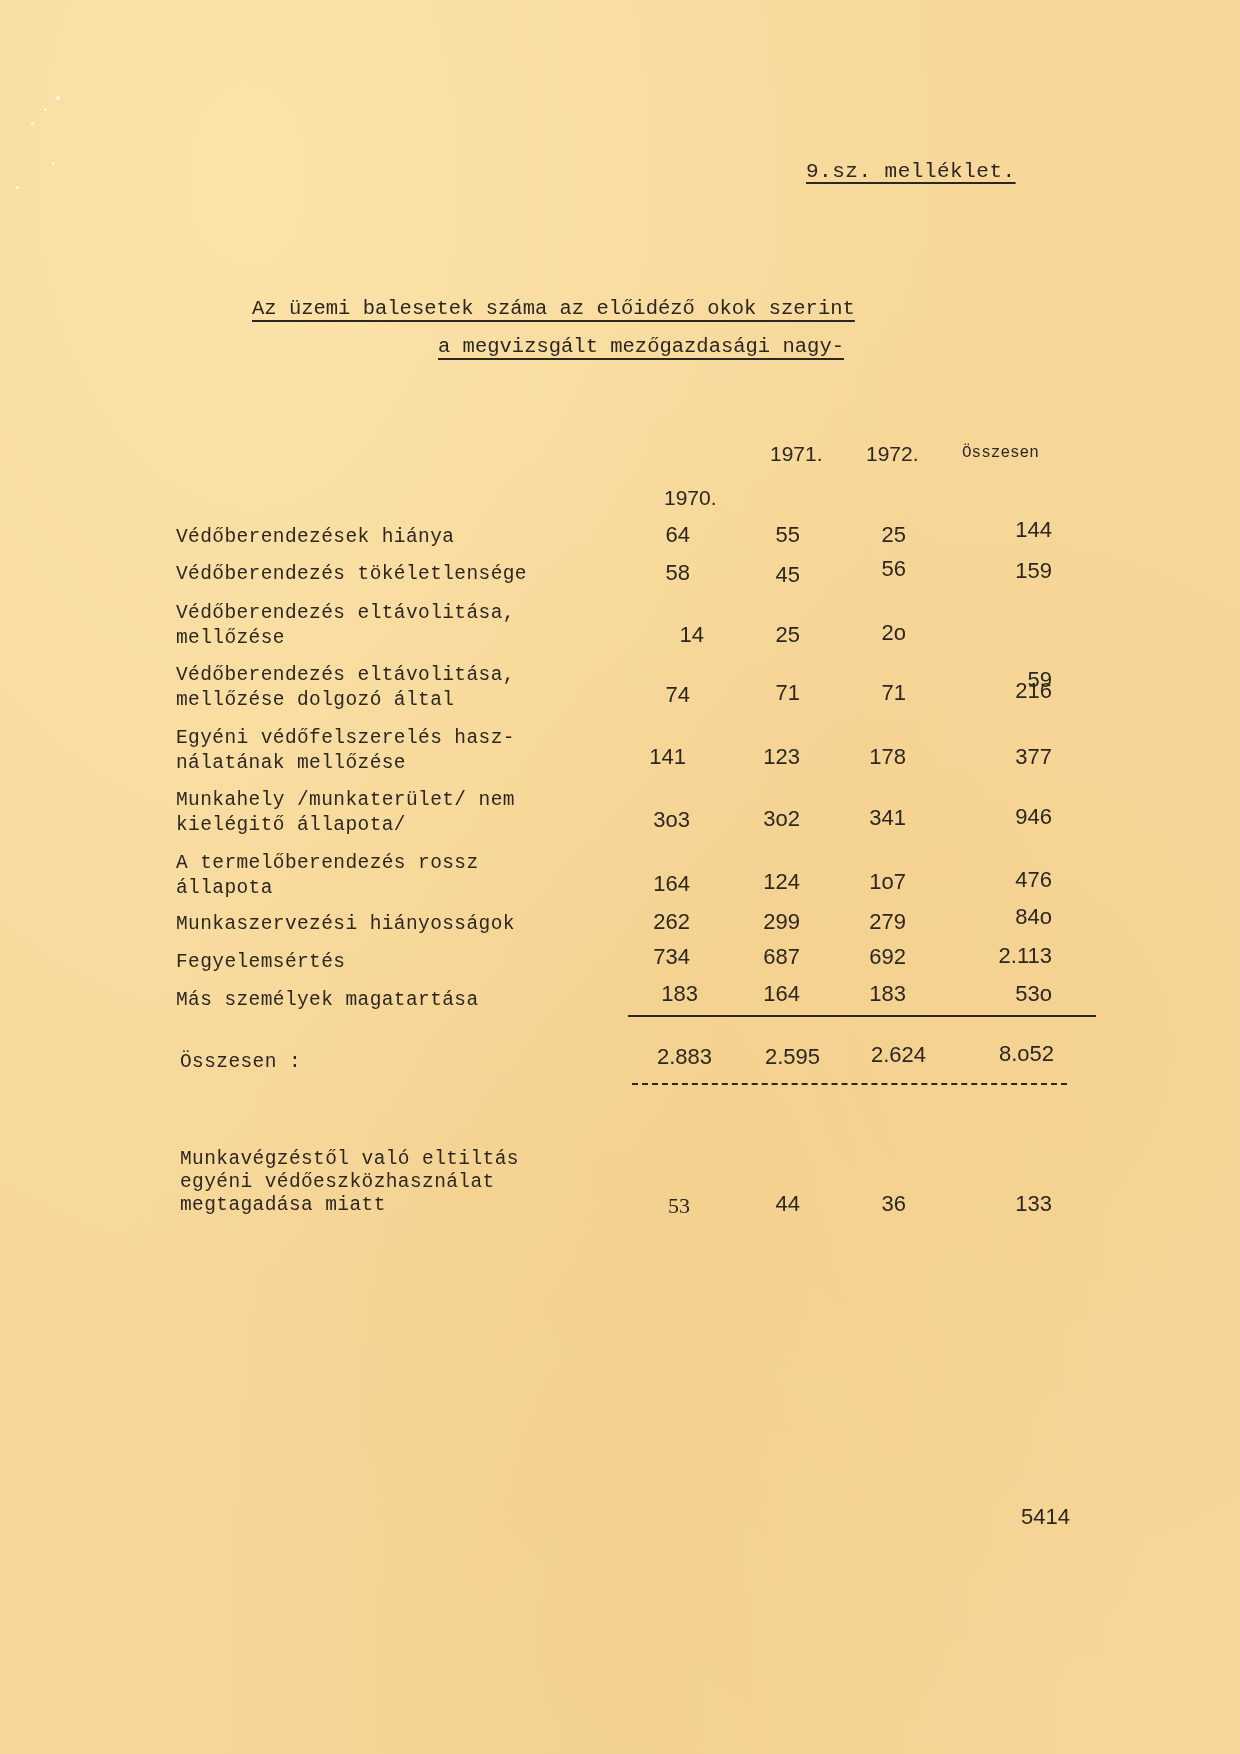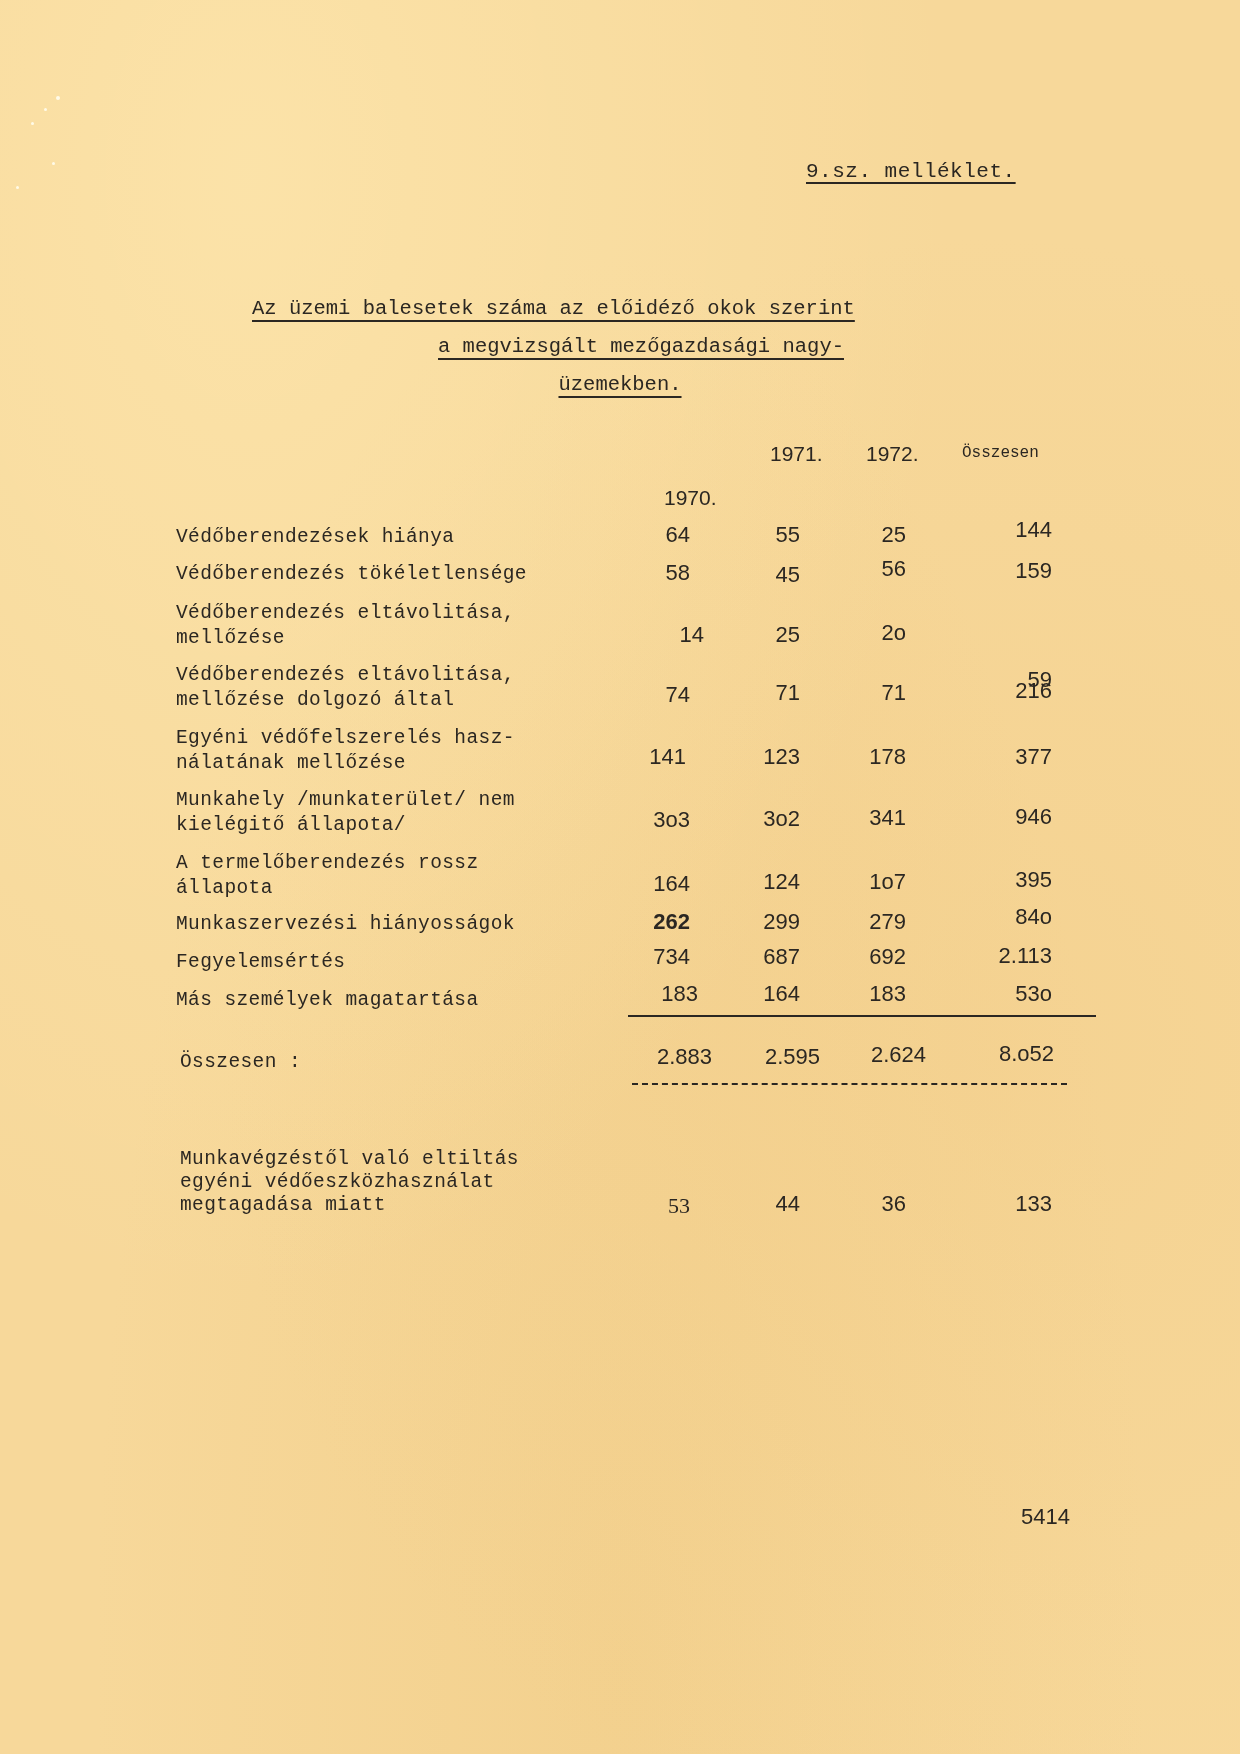--- a/index.html
+++ b/index.html
@@ -126,21 +126,20 @@
   <div class="speck" style="left:44px;top:108px;width:3px;height:3px;"></div>
   <div class="speck" style="left:31px;top:122px;width:3px;height:3px;"></div>
   <div class="speck" style="left:52px;top:162px;width:3px;height:3px;"></div>
   <div class="speck" style="left:16px;top:186px;width:3px;height:3px;"></div>
 
   <div class="annex">9.sz. melléklet.</div>
 
   <div class="title">
     <div class="line l1"><span>Az üzemi balesetek száma az előidéző okok szerint</span></div>
     <div class="line l2"><span>a megvizsgált mezőgazdasági nagy-</span></div>
-    <div class="line l3"><span>üzemekben.</span></div>
   </div>
 
   <div class="col-header" style="left:664px;margin-top:44px;">1970.</div>
   <div class="col-header" style="left:770px;">1971.</div>
   <div class="col-header" style="left:866px;">1972.</div>
   <div class="col-header mono" style="left:962px;top:444px;">Összesen</div>
 
   <div class="row" style="top:525px;">
     <div class="label">Védőberendezések hiánya</div>
     <div class="num c1970" style="top:-3px;">64</div>
@@ -192,26 +191,26 @@
     <div class="num c1972" style="top:17px;">341</div>
     <div class="num ctot" style="top:16px;">946</div>
   </div>
 
   <div class="row" style="top:851px;">
     <div class="label">A termelőberendezés rossz
 állapota</div>
     <div class="num c1970" style="top:20px;">164</div>
     <div class="num c1971" style="top:18px;">124</div>
     <div class="num c1972" style="top:18px;">1o7</div>
-    <div class="num ctot" style="top:16px;">395</div>
+    <div class="num ctot" style="top:16px;">476</div>
   </div>
 
   <div class="row" style="top:912px;">
     <div class="label">Munkaszervezési hiányosságok</div>
-    <div class="num c1970" style="top:-3px;font-weight:bold;">262</div>
+    <div class="num c1970" style="top:-3px;">262</div>
     <div class="num c1971" style="top:-3px;">299</div>
     <div class="num c1972" style="top:-3px;">279</div>
     <div class="num ctot" style="top:-8px;">84o</div>
   </div>
 
   <div class="row" style="top:950px;">
     <div class="label">Fegyelemsértés</div>
     <div class="num c1970" style="top:-6px;">734</div>
     <div class="num c1971" style="top:-6px;">687</div>
     <div class="num c1972" style="top:-6px;">692</div>

